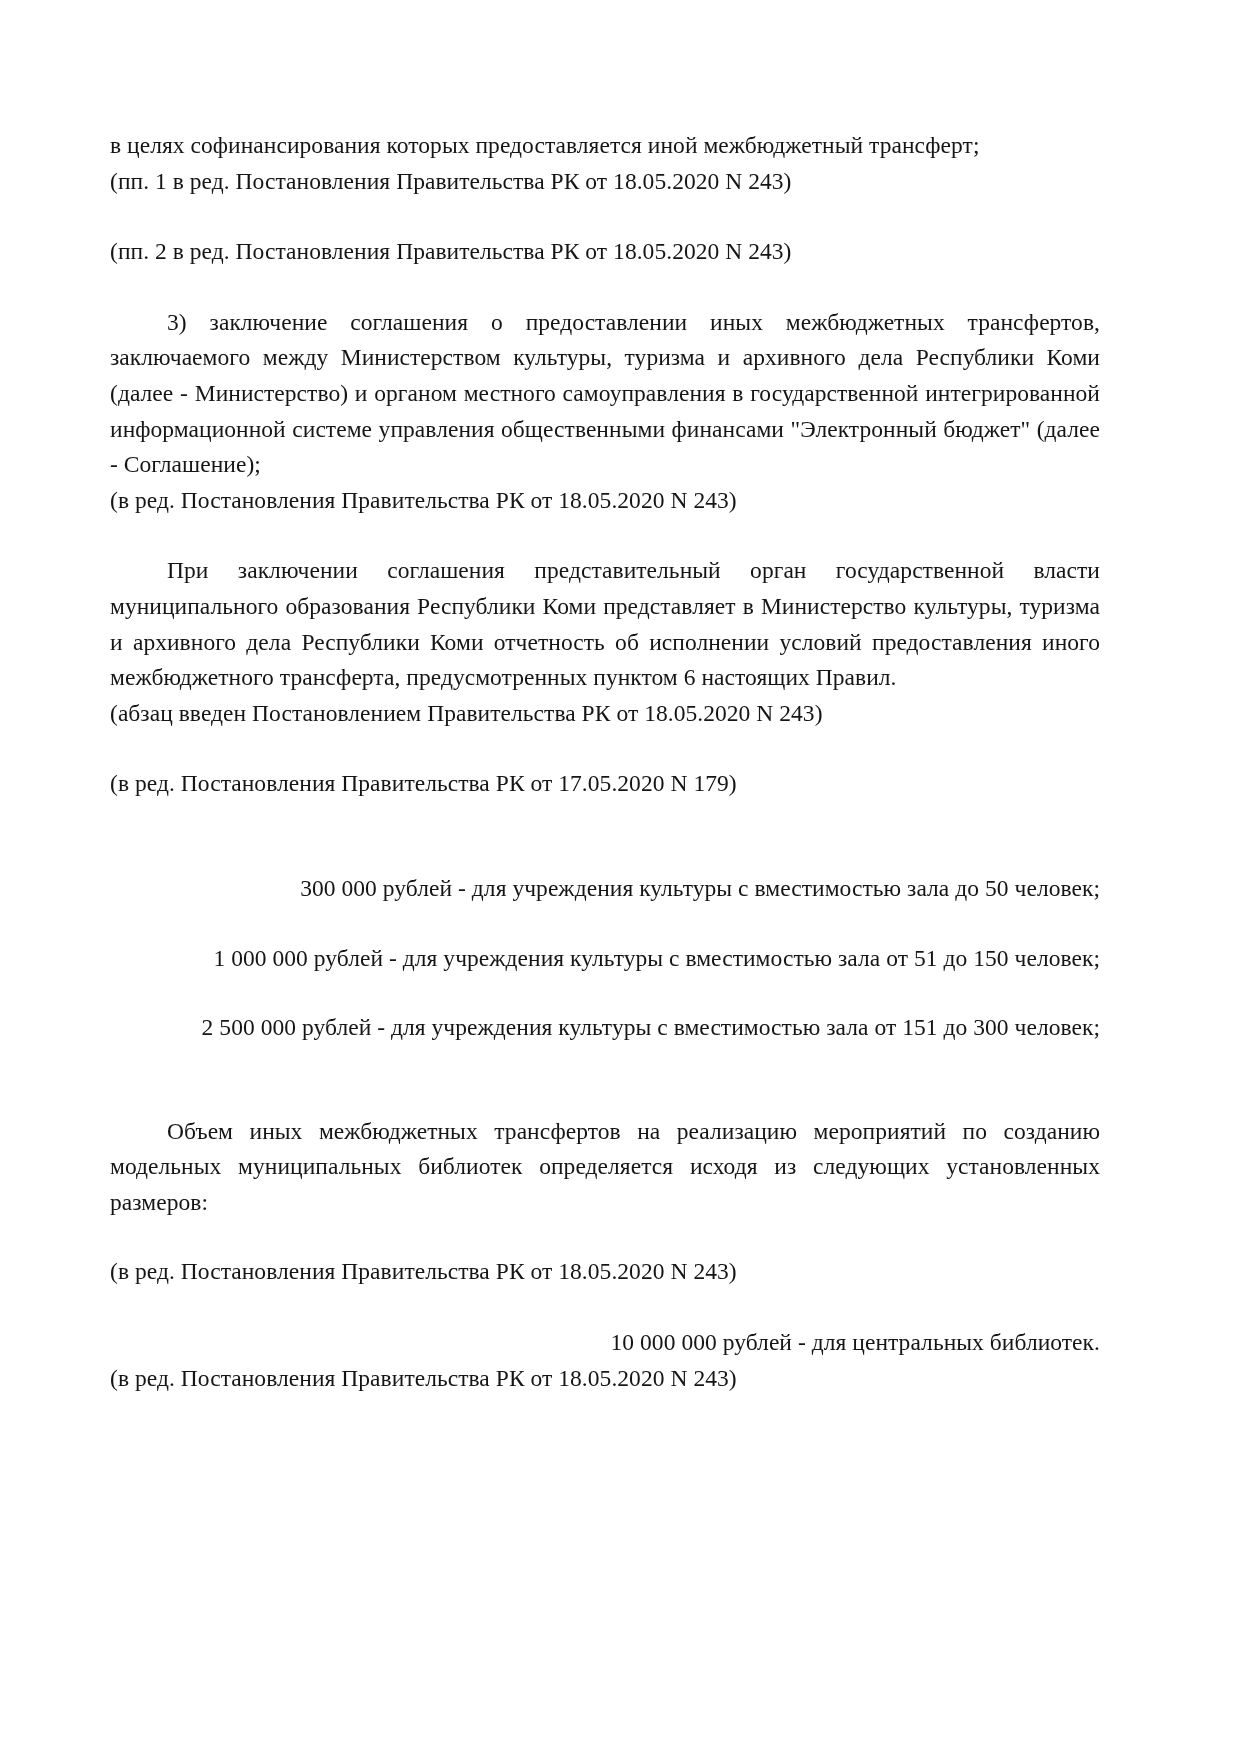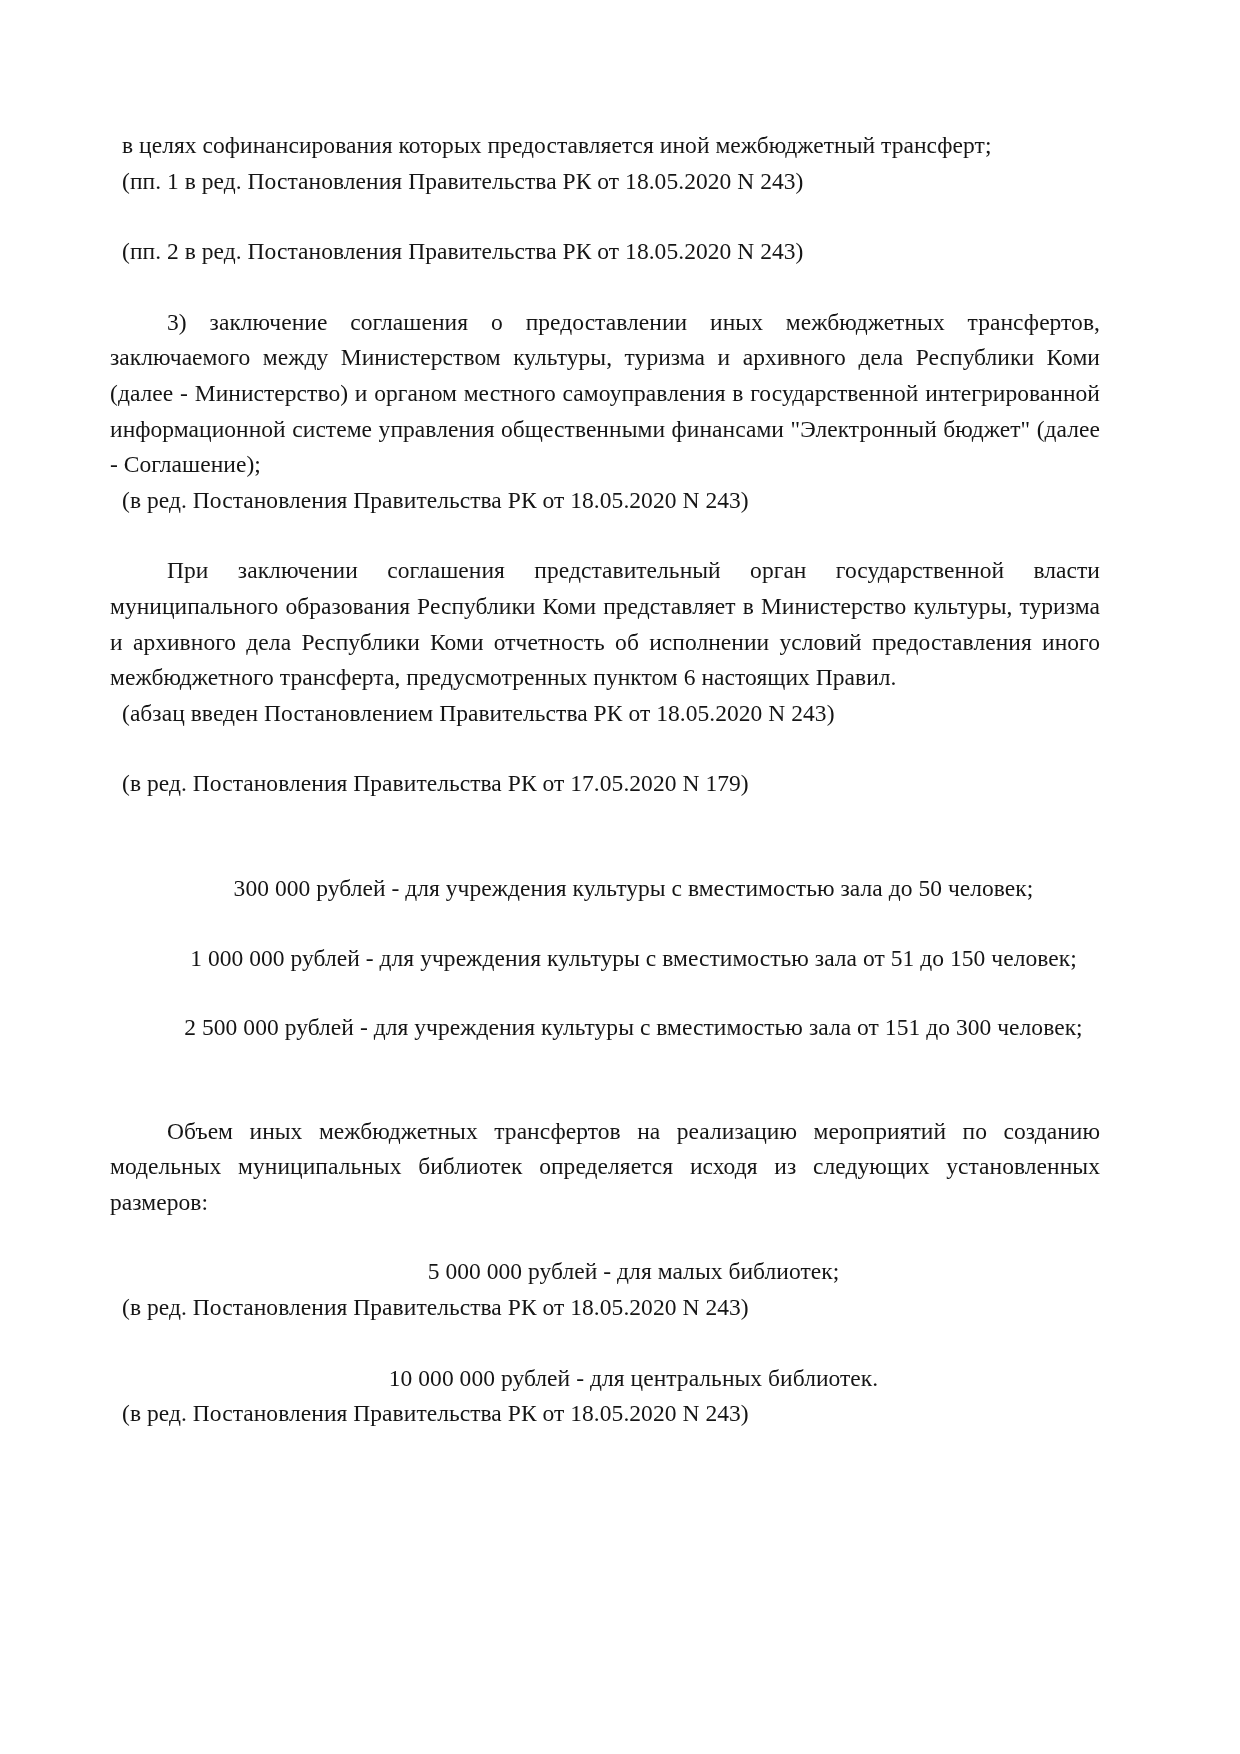--- a/index.html
+++ b/index.html
@@ -30,24 +30,23 @@
     text-align: justify;
     text-justify: inter-word;
     letter-spacing: 0.05px;
     word-spacing: 0px;
   }
   p.para.indent {
     text-indent: 57px;
   }
   p.para.flush {
     text-indent: 0;
-    margin-left: 12px;
   }
   p.para.noj {
-    text-align: center;
+    text-align: right;
   }
   .gap-lg { height: 35px; }
   .gap-md { height: 34px; }
   .ref {
     text-align: left;
     text-indent: 0;
   }
 </style>
 </head>
 <body>
@@ -93,21 +92,20 @@
 
     <div class="gap-md"></div>
 
 
     <div class="gap-md"></div>
 
     <p class="para indent">Объем иных межбюджетных трансфертов на реализацию мероприятий по созданию модельных муниципальных библиотек определяется исходя из следующих установленных размеров:</p>
 
     <div class="gap-md"></div>
 
-    <p class="para indent noj">5 000 000 рублей - для малых библиотек;</p>
     <p class="para flush ref">(в ред. Постановления Правительства РК от 18.05.2020 N 243)</p>
 
     <div class="gap-lg"></div>
 
     <p class="para indent noj">10 000 000 рублей - для центральных библиотек.</p>
     <p class="para flush ref">(в ред. Постановления Правительства РК от 18.05.2020 N 243)</p>
 
     <div class="gap-lg"></div>
 
   </div>

